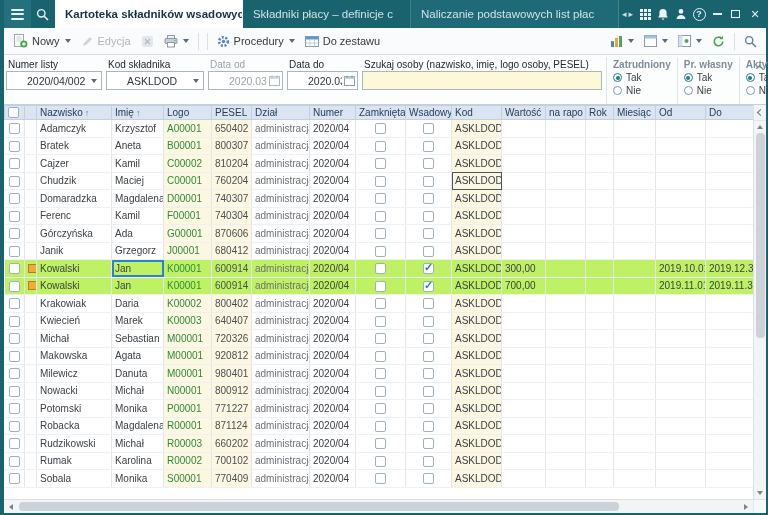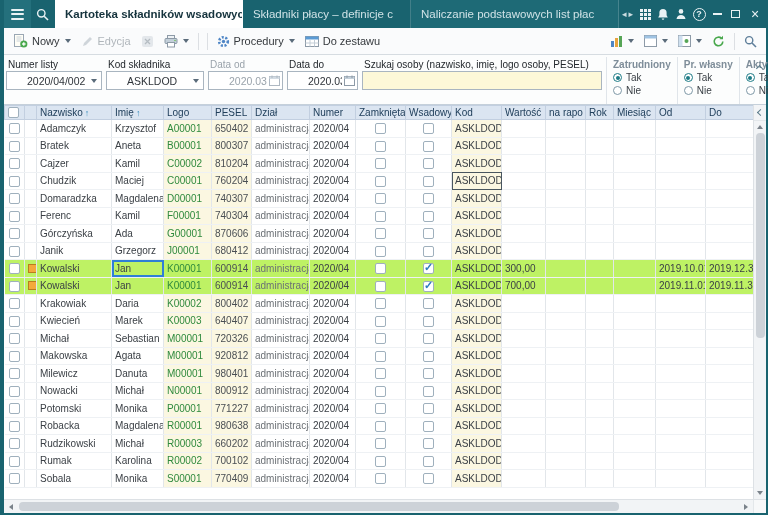--- a/index.html
+++ b/index.html
@@ -769,21 +769,21 @@
     <td></td>
     <td></td>
     <td></td>
   </tr>
           <tr class="row">
     <td class="center"><span class="cb"></span></td>
     <td></td>
     <td>Robacka</td>
     <td>Magdalena</td>
     <td class="c-logo">R00001</td>
-    <td class="c-pesel">980638</td>
+    <td class="c-pesel">871124</td>
     <td class="c-dzial">administracja</td>
     <td>2020/04</td>
     <td class="center"><span class="cb"></span></td>
     <td class="center"><span class="cb"></span></td>
     <td class="c-kod">ASKLDOD</td>
     <td></td>
     <td></td>
     <td></td>
     <td></td>
     <td></td>

